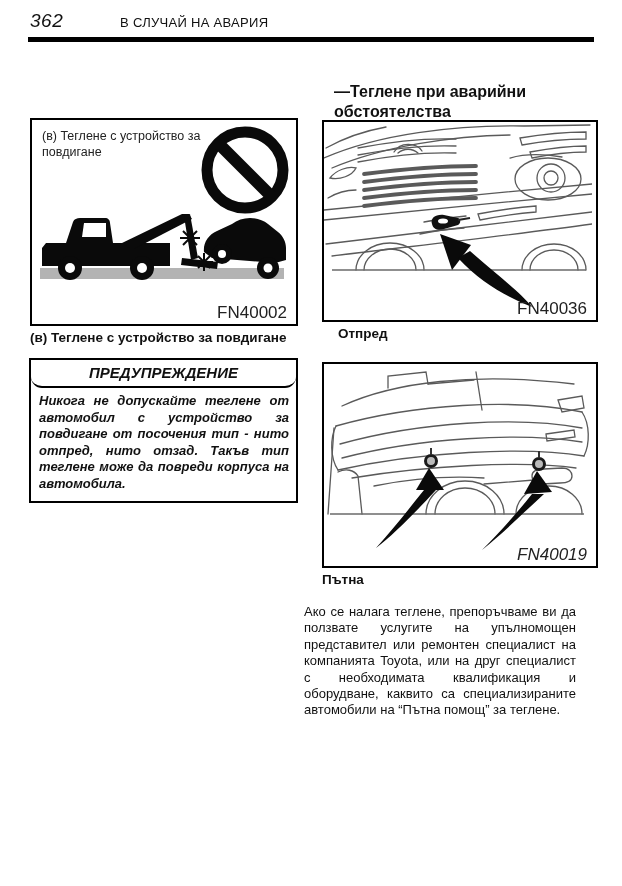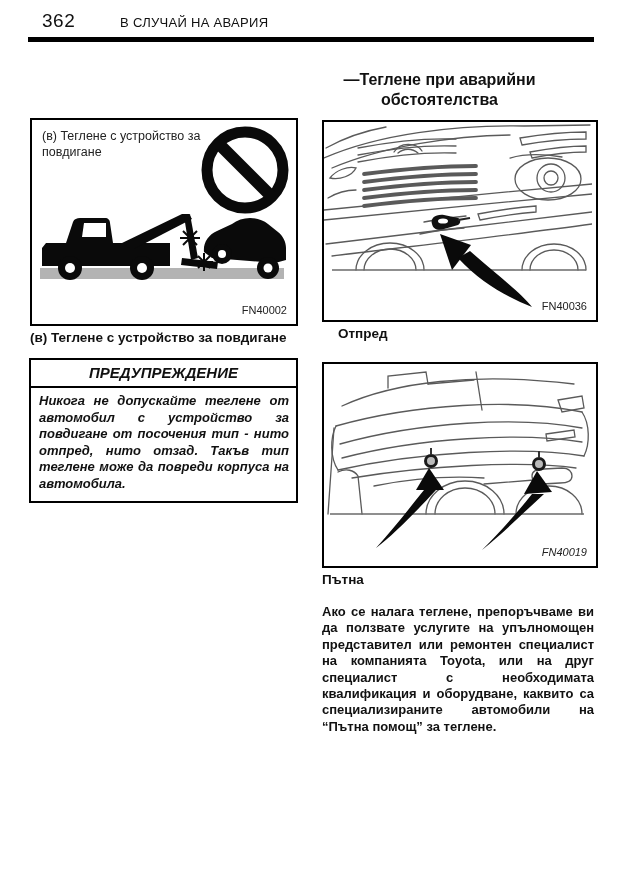--- a/index.html
+++ b/index.html
@@ -1,40 +1,40 @@
 <!DOCTYPE html>
 <html><head>
 <meta charset="utf-8">
 <style>
   html,body{margin:0;padding:0;background:#fff;}
   .page{
     position:relative;width:622px;height:886px;background:#ffffff;
     font-family:"Liberation Sans",sans-serif;color:#111;overflow:hidden;
   }
   
-  .pagenum{position:absolute;left:42px;top:10px;font-size:19px;letter-spacing:.5px;}
+  .pagenum{position:absolute;left:30px;top:10px;font-size:19px;letter-spacing:.5px;font-style:italic;}
   .chapter{position:absolute;left:120px;top:15px;font-size:13px;letter-spacing:.3px;text-align:center;}
   .rule{position:absolute;left:28px;top:37px;width:566px;height:5px;background:#000;}
   
   .figbox{position:absolute;border:2px solid #000;background:#fff;}
   .figbox svg{position:absolute;left:0;top:0;}
   .figlabel{position:absolute;left:10px;top:8px;width:168px;font-size:12.5px;line-height:16px;color:#222;}
-  .figcode{position:absolute;right:9px;bottom:8px;font-size:11px;color:#222;}
+  .figcode{position:absolute;right:9px;bottom:1px;font-size:17px;color:#222;}
   .figcaption{position:absolute;font-size:13.5px;font-weight:bold;color:#111;}
   
   .warnbox{position:absolute;left:29px;top:358px;width:265px;border:2px solid #000;background:#fff;}
   .warntitle{text-align:center;font-size:15px;font-weight:bold;font-style:italic;
-    padding:4px 0 5px;border-bottom:2px solid #000;}
+    padding:4px 0 5px;border-bottom:2px solid #000;border-radius:11px;}
   .warnbody{font-size:13px;font-weight:bold;font-style:italic;line-height:16.5px;
     padding:5px 7px 9px 8px;text-align:justify;}
   
   .heading{position:absolute;left:322px;top:70px;width:235px;font-size:16px;
     font-weight:bold;line-height:20px;color:#111;}
-  .bodytext{position:absolute;left:322px;top:604px;width:272px;font-size:13px;
-    font-weight:bold;line-height:16.4px;text-align:justify;color:#111;}
+  .bodytext{position:absolute;left:304px;top:604px;width:272px;font-size:13px;
+    font-weight:normal;line-height:16.4px;text-align:justify;color:#111;}
   .bodytext p{margin:0 0 4px 0;}
 </style>
 </head>
 <body>
 
 <div class="page">
 
   <span class="pagenum">362</span>
   <span class="chapter">В СЛУЧАЙ НА АВАРИЯ</span>
   <div class="rule"></div>
@@ -84,21 +84,21 @@
     <span class="figcode">FN40002</span>
   </div>
 
   <div class="figcaption" style="left:30px;top:330px;">(в) Теглене с устройство за повдигане</div>
 
   <div class="warnbox">
     <div class="warntitle">ПРЕДУПРЕЖДЕНИЕ</div>
     <div class="warnbody">Никога не допускайте теглене от автомобил с устройство за повдигане от посочения тип - нито отпред, нито отзад. Такъв тип теглене може да повреди корпуса на автомобила.</div>
   </div>
 
-  <h2 class="heading" style="margin:0;text-align:center;">—Теглене при аварийни обстоятелства</h2>
+  <h2 class="heading" style="margin:12px;">—Теглене при аварийни обстоятелства</h2>
 
   <div class="figbox" style="left:322px;top:120px;width:272px;height:198px;text-align:center;">
     <svg width="268" height="194" viewBox="0 0 268 194">
       <g fill="none" stroke="#5a5a5a" stroke-width="1.3" stroke-linecap="round">
         <path d="M0,36 C55,12 130,3 200,4 L266,3"></path>
         <path d="M8,46 C60,24 128,14 186,13"></path>
         <path d="M2,26 C20,16 40,9 62,5"></path>
         <path d="M34,26 C70,19 106,16 132,17"></path>
         <path d="M34,33 C70,26 106,23 132,24"></path>
         <path d="M34,40 C70,33 106,30 132,31"></path>

